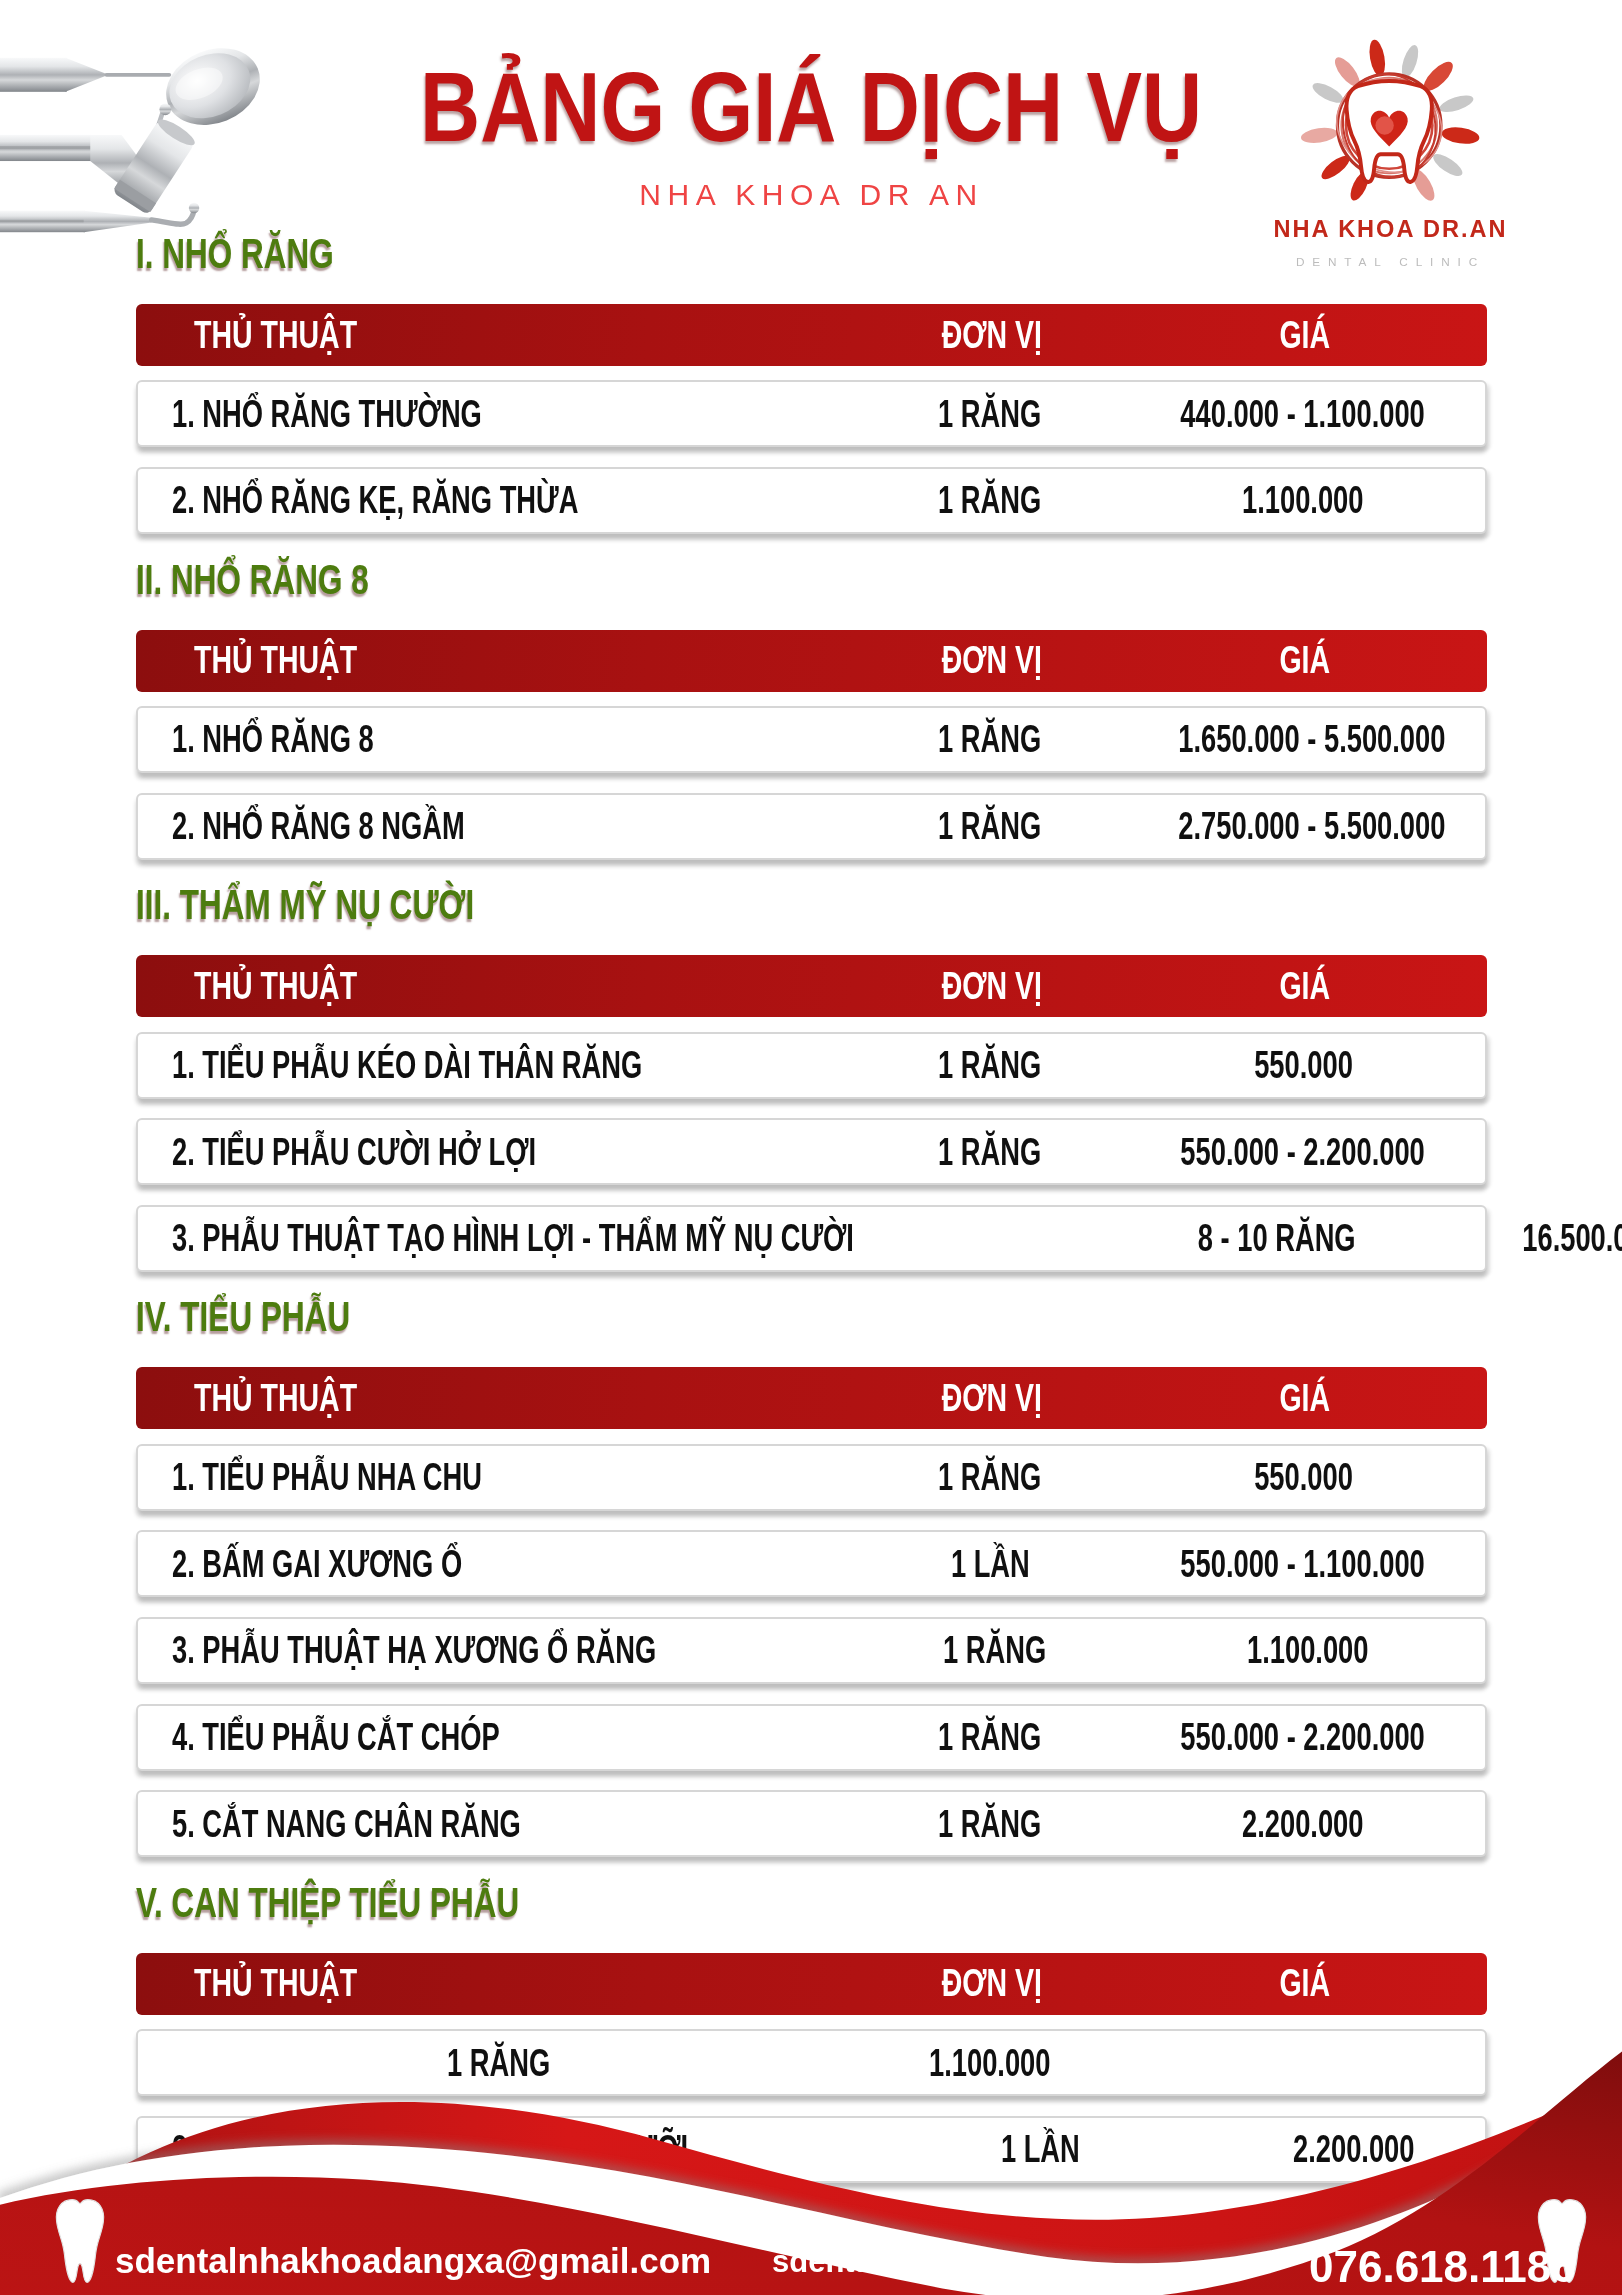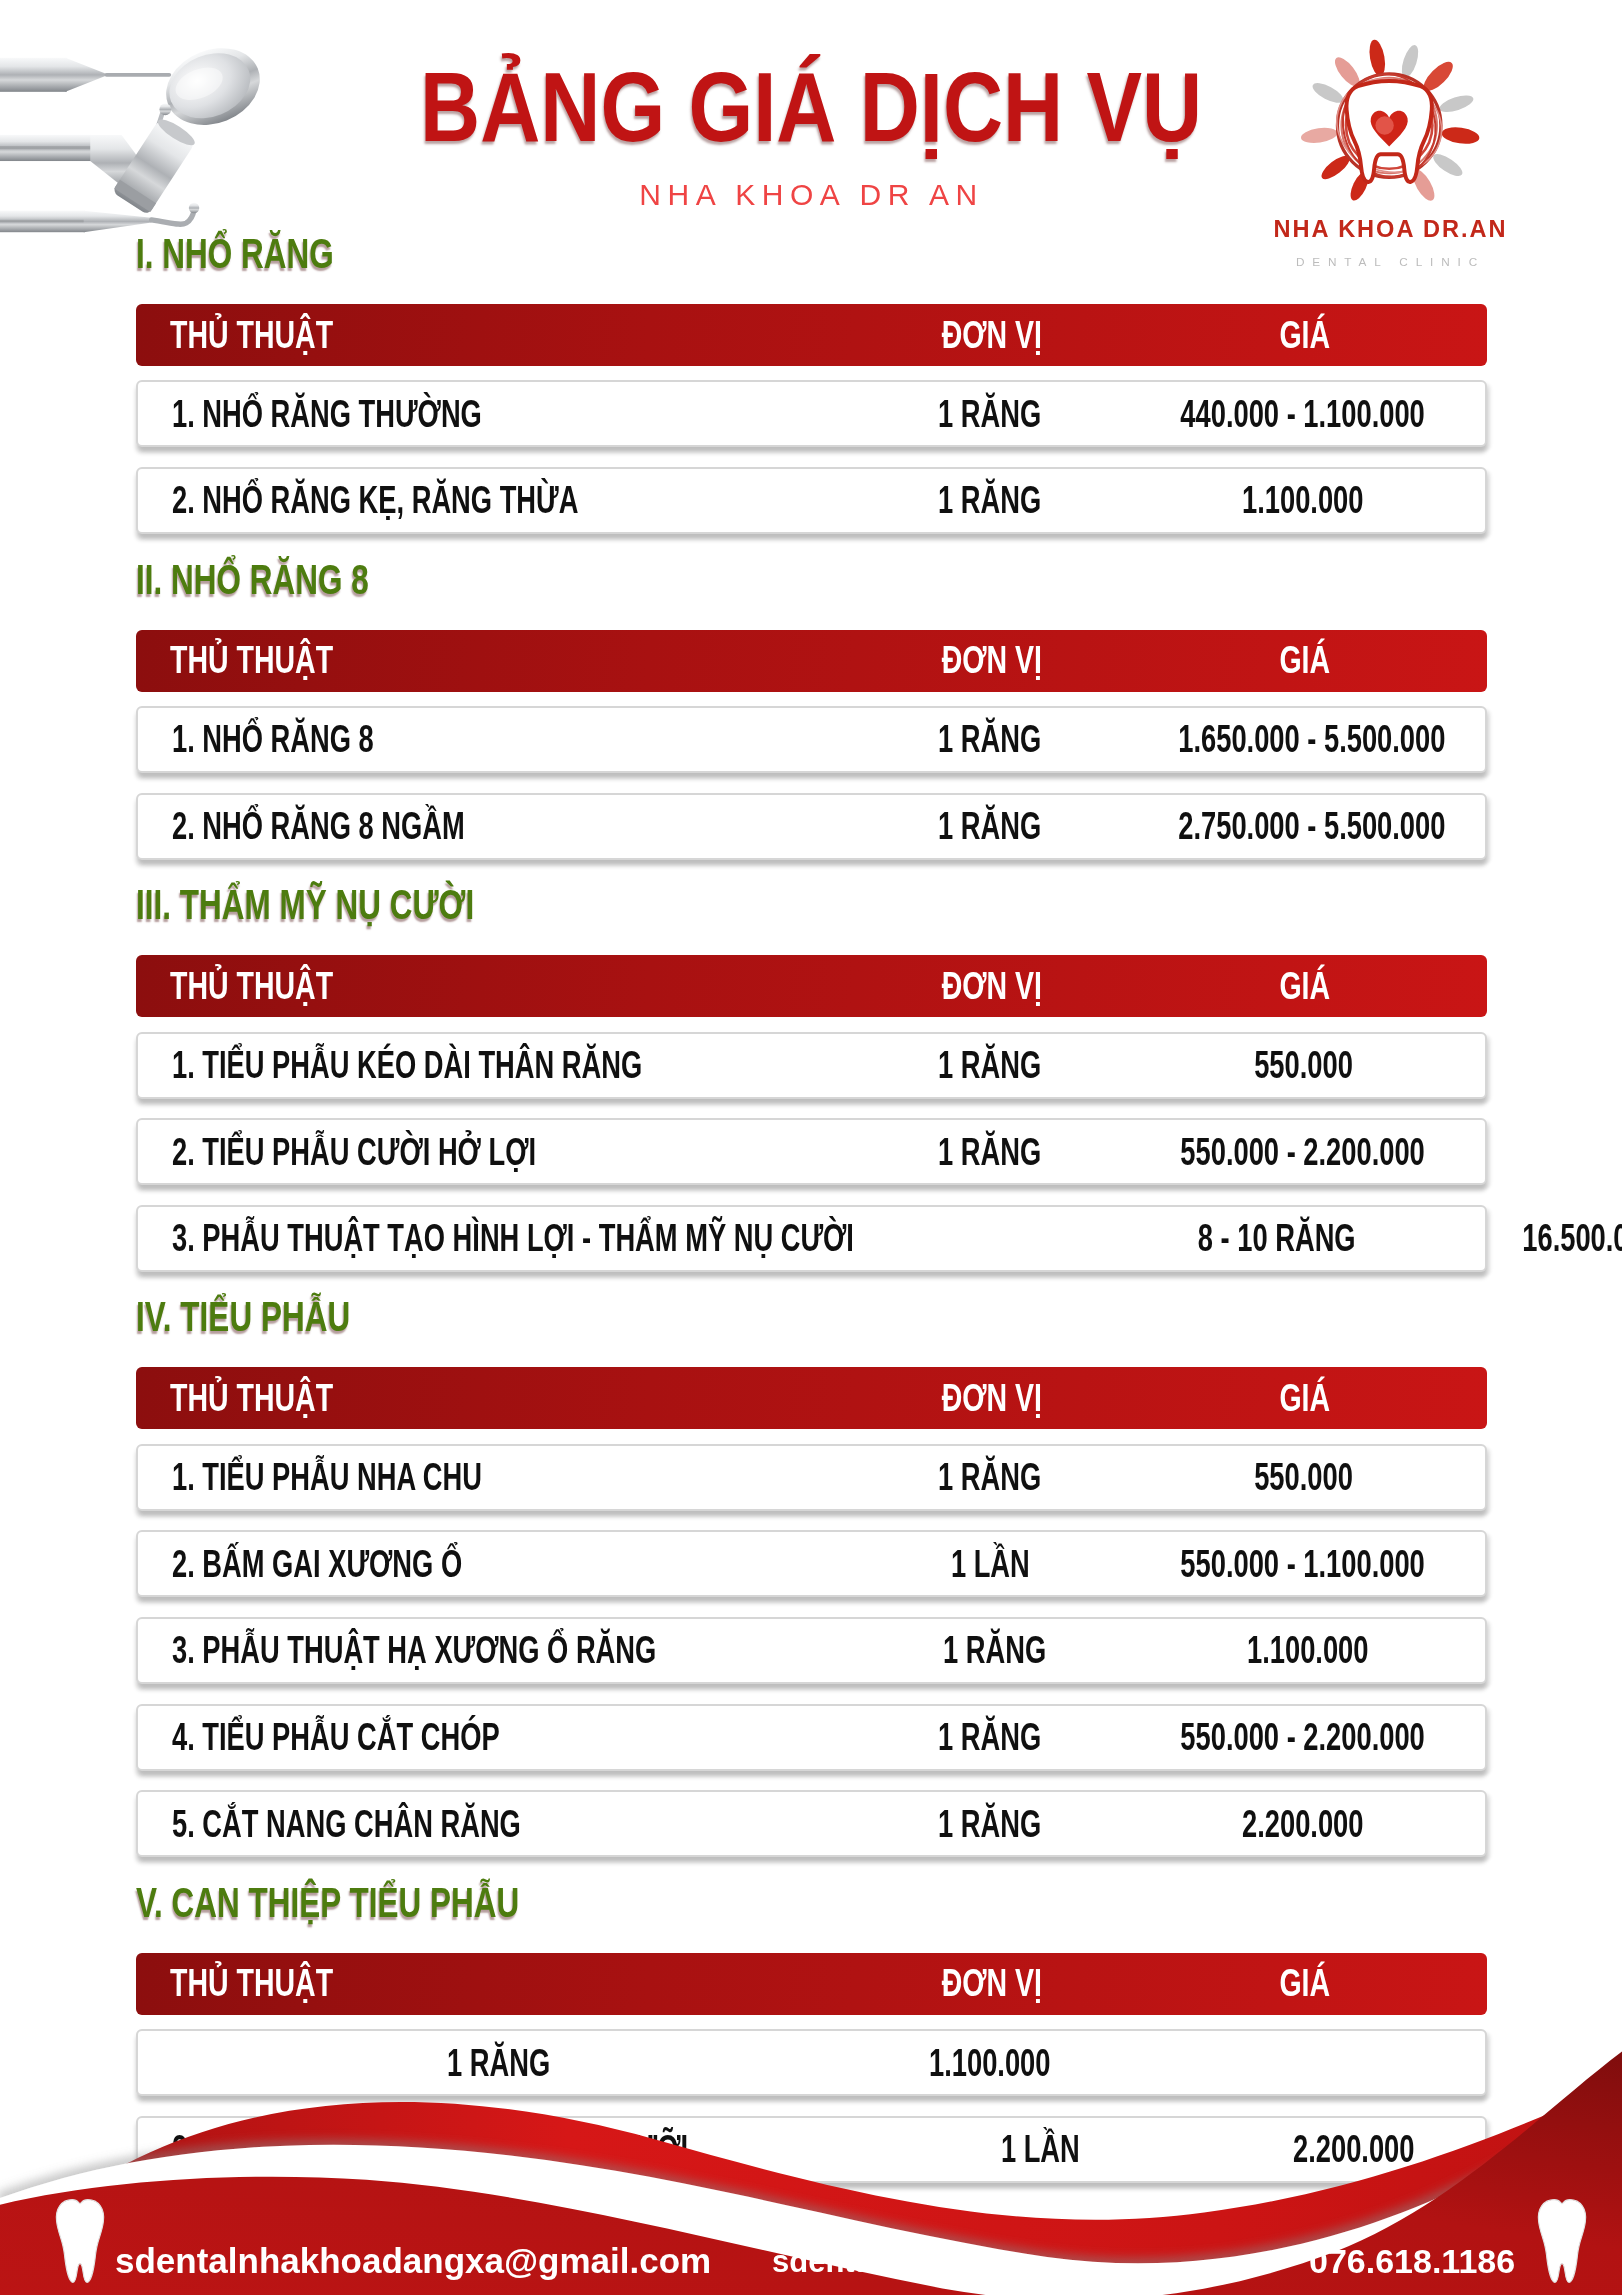--- a/index.html
+++ b/index.html
@@ -24,41 +24,41 @@
   .price-section{margin-bottom:23.6px;}
   .section-heading{
     font-size:42px;font-weight:800;color:#4d7c0f;line-height:43px;margin:0 0 29px 0;white-space:nowrap;
     text-shadow:-1.3px 2.6px 2px rgba(70,10,10,0.40);
   }
   .section-heading .u{display:inline-block;transform:scaleX(0.75);transform-origin:left center;}
   .bar{
     height:62px;border-radius:5.9px;margin-bottom:14.4px;
     background:linear-gradient(96deg,#8c0e0e 0%,#a81111 38%,#c91515 100%);
     display:grid;grid-template-columns:1fr 262px 364px;align-items:center;
-    color:#ffffff;font-size:38px;font-weight:700;
+    color:#ffffff;font-size:38px;font-weight:700;padding-left:24px;
   }
   .row-card{
     height:67px;border-radius:5.9px;margin-bottom:19.6px;background:#ffffff;
     border:2px solid #d6d6d6;box-sizing:border-box;
     box-shadow:0 5.9px 4.6px rgba(0,0,0,0.20), 3.3px 3.3px 3.3px rgba(0,0,0,0.07);
     display:grid;grid-template-columns:1fr 262px 364px;align-items:center;
     color:#101010;font-size:39px;font-weight:700;
   }
   .cell-name{padding-left:34px;white-space:nowrap;}
   .cell-unit,.cell-price{text-align:center;white-space:nowrap;}
   .u{display:inline-block;transform:scaleX(0.70);white-space:nowrap;}
   .cell-name .u{transform-origin:left center;}
   .cell-unit .u,.cell-price .u{transform-origin:center center;}
   .bar .u{transform:scaleX(0.75);}
   
   .footer-wave{position:absolute;left:0;bottom:0;width:1623px;height:254px;}
   .footer-text{position:absolute;color:#ffffff;font-weight:600;white-space:nowrap;}
   .footer-email{left:115px;top:2241px;font-size:35px;}
   .footer-site{left:772px;top:2244px;width:209px;font-size:31px;}
-  .footer-phone{left:1309px;top:2242px;width:193px;text-align:right;font-size:34px;}
+  .footer-phone{left:1309px;top:2242px;width:193px;text-align:right;font-size:44px;}
   .tooth-small{position:absolute;top:2195px;}
   .tooth-left{left:51px;}
   .tooth-right{left:1533px;}
 </style>
 </head>
 <body>
 
 <div class="page">
 
   <svg class="tools" viewBox="0 0 430 340" width="281" height="222">

